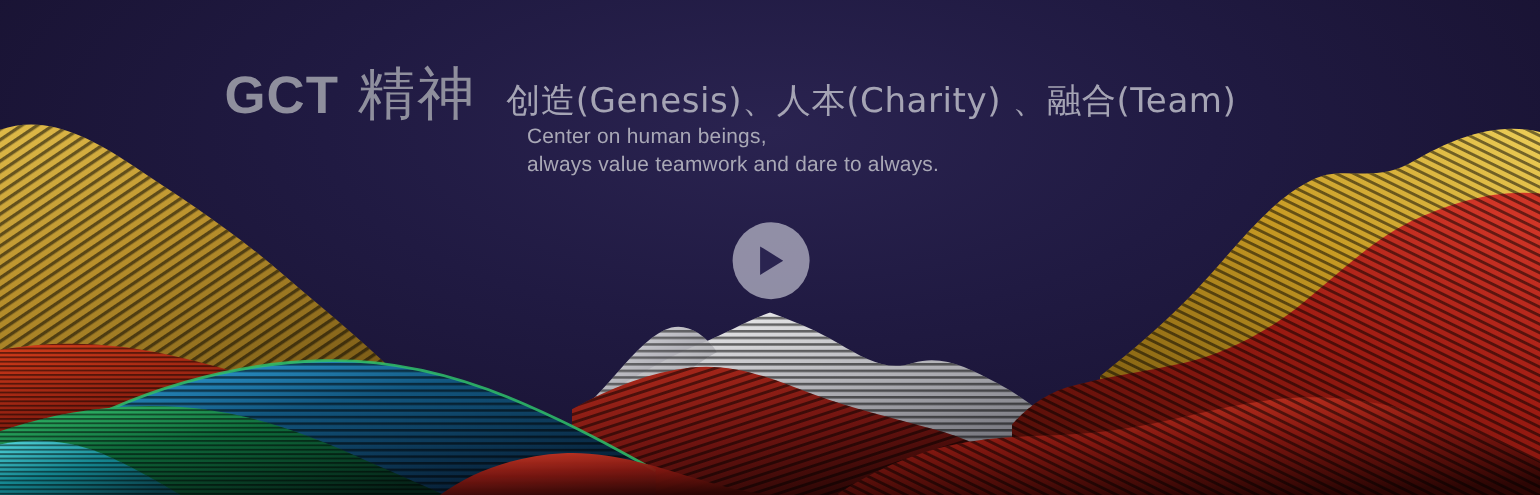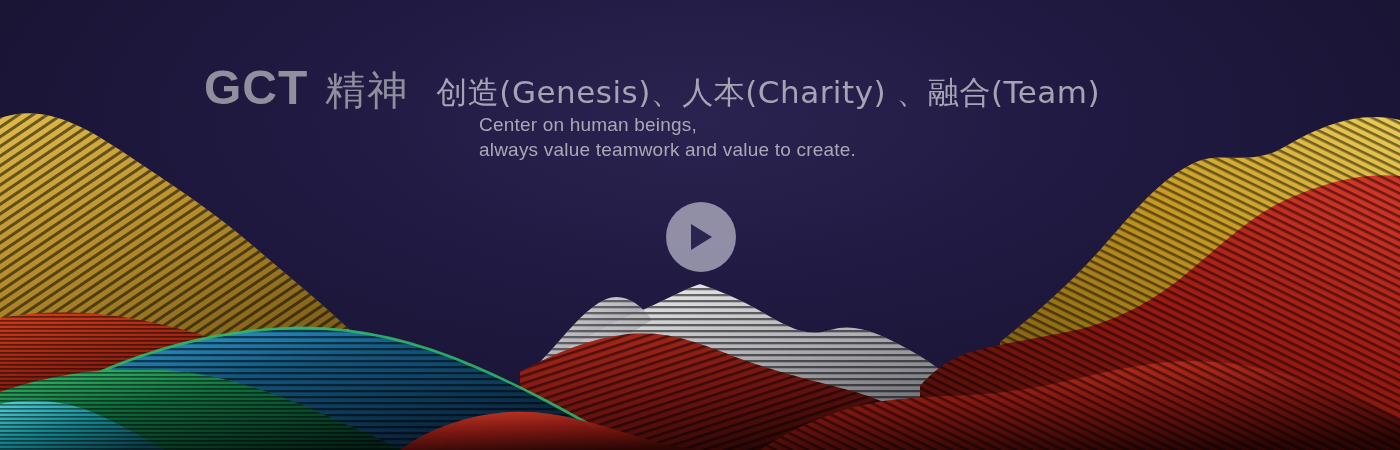--- a/index.html
+++ b/index.html
@@ -35,25 +35,25 @@
     height:54px;
   }
   #logo-gct{
     font-size:48px;font-weight:bold;
     letter-spacing:1px;
     color:#8f8f9d;
     line-height:48px;
     font-family:"Liberation Sans", sans-serif;
   }
   #logo-cn{
-    font-size:40px;
+    font-size:52px;
     color:#8f8f9d;
     line-height:44px;
     letter-spacing:2px;
-    font-family:Liberation Sans, sans-serif;
+    font-family:Liberation Mono, monospace;
     text-align:center;
   }
   #slogan-cn{
     font-size:31px;
     color:#a5a4b4;
     line-height:40px;
     letter-spacing:0.5px;
     margin-left:10px;
     white-space:nowrap;
     font-family:"DejaVu Sans", sans-serif;
@@ -255,21 +255,21 @@
   </div>
 
   <div id="copy">
     <div class="headrow">
       <span id="logo-gct">GCT</span>
       <span id="logo-cn">精神</span>
       <span id="slogan-cn">创造(Genesis)、人本(Charity) 、融合(Team)</span>
     </div>
     <div id="sub">
       <span class="subline">Center on human beings,</span>
-      <span class="subline">always value teamwork and value to create.</span>
+      <span class="subline">always value teamwork and dare to always.</span>
     </div>
   </div>
 
   <div id="play" role="button" aria-label="Play video">
     <svg width="28" height="30" viewBox="0 0 28 30">
       <path d="M4,2 L25,15 L4,28 Z" fill="#2a2450"></path>
     </svg>
   </div>
 
 </div>

